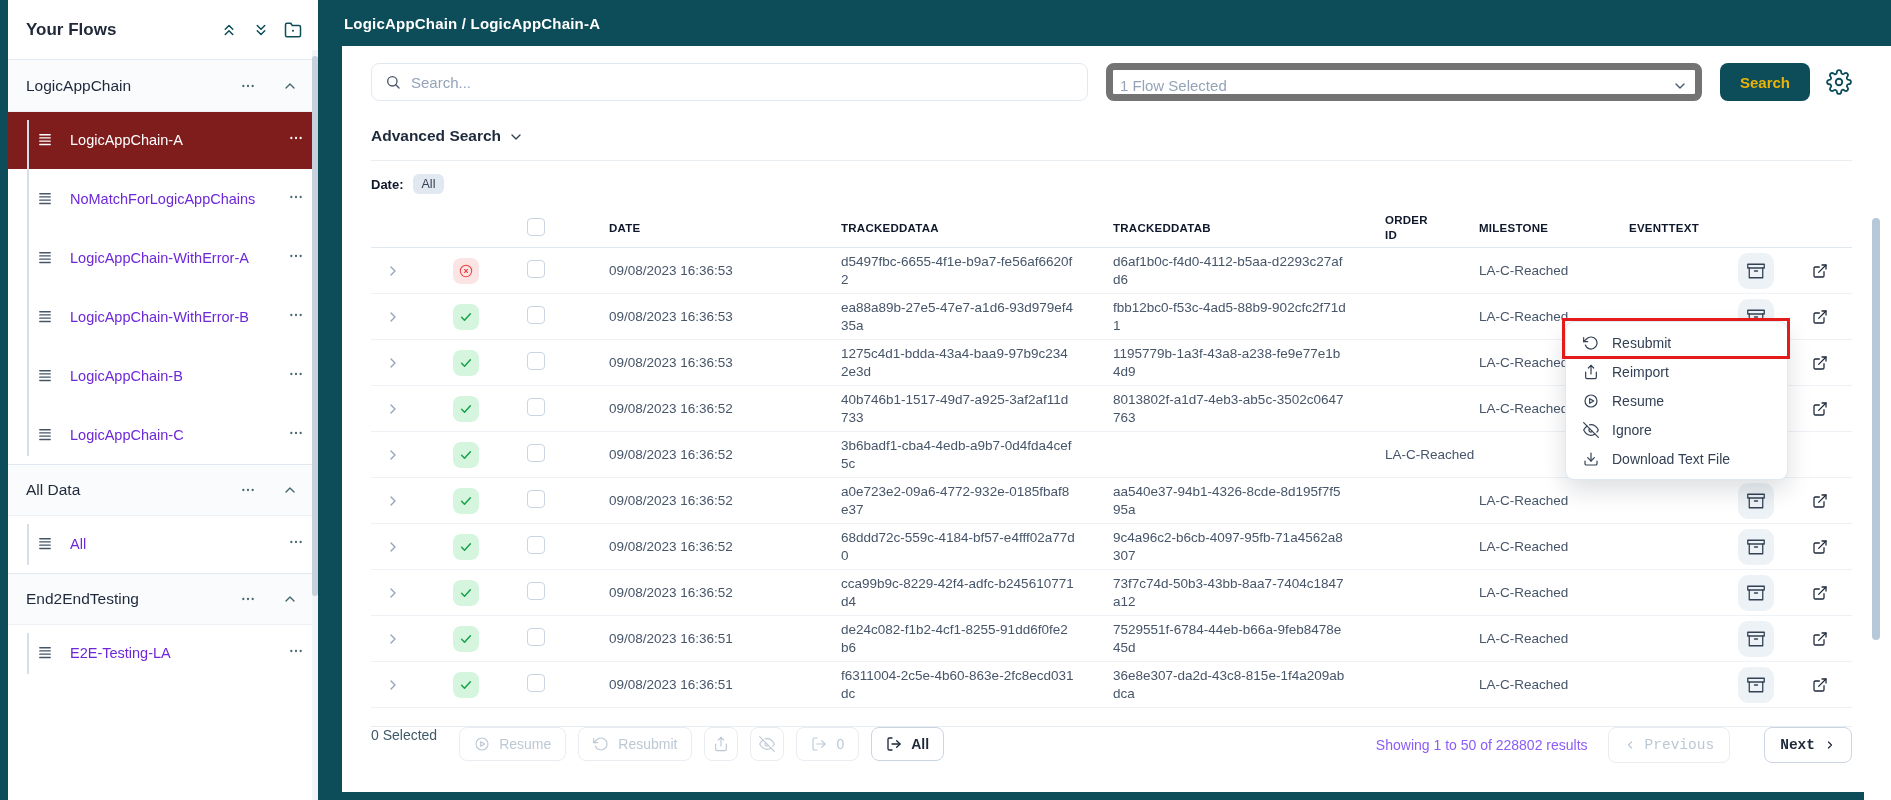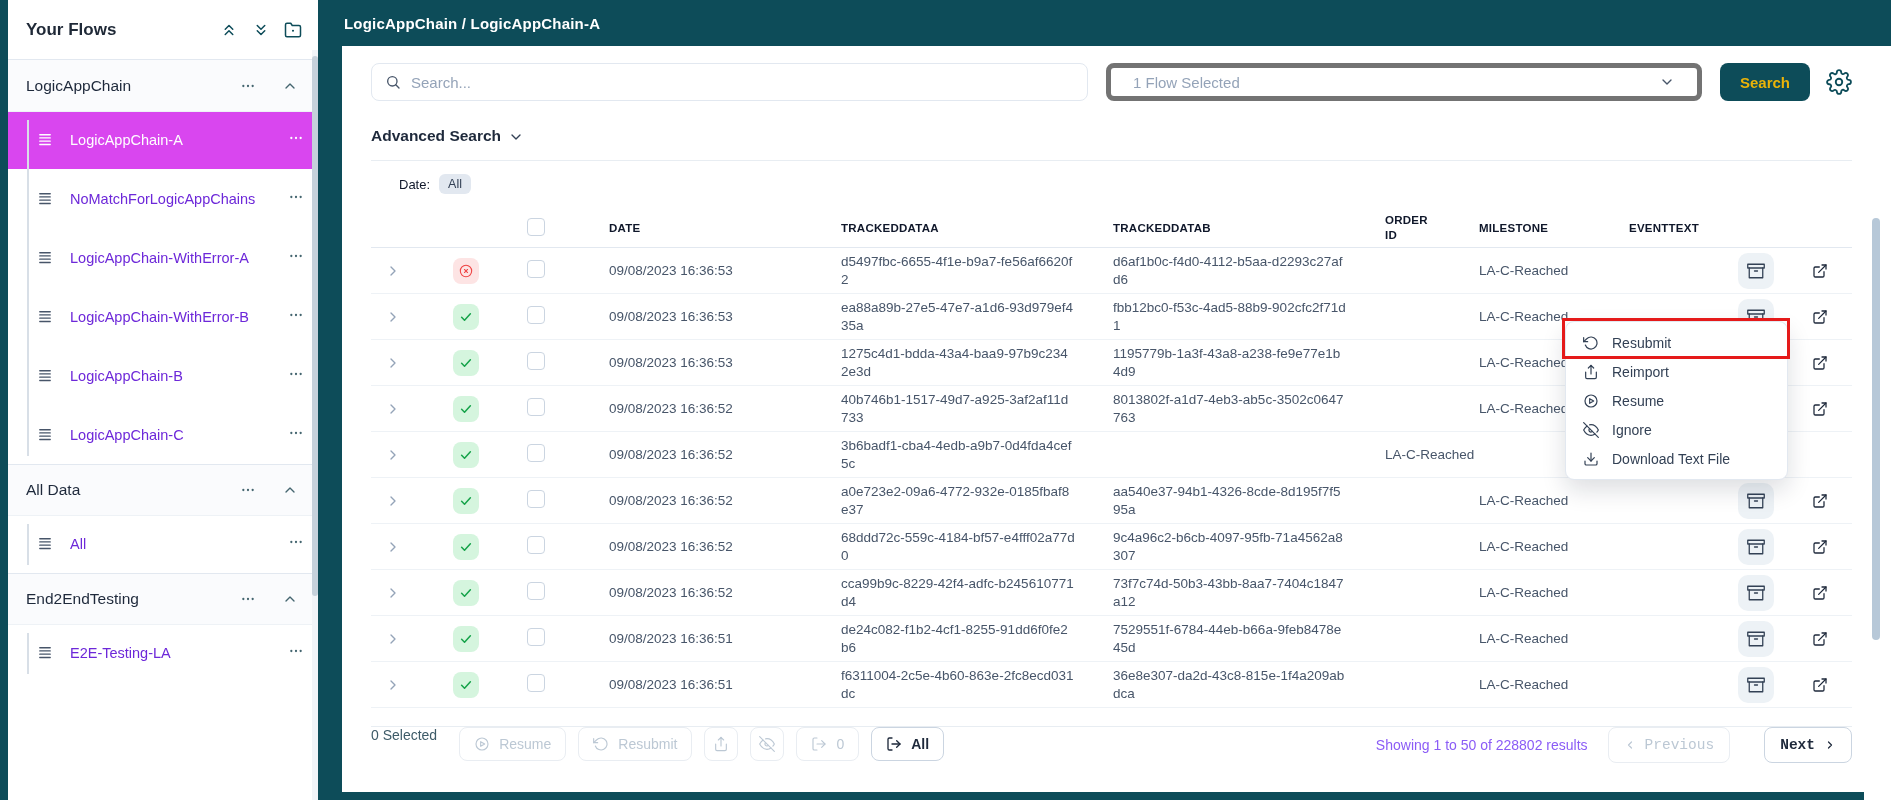--- a/index.html
+++ b/index.html
@@ -22,50 +22,50 @@
   .glabel { flex:1; font-size:15.5px; color:#1e293b; }
   .gell { color:#44656f; margin-right:26px; }
   .gchev { color:#44656f; }
   .sb-items { position:relative; }
   .sb-items .guide { position:absolute; left:19px; top:8px; bottom:8px; width:2px; background:#d8dfe7; z-index:3; }
   .sb-item { display:flex; align-items:flex-start; gap:16px; padding:18px 14px 18px 28px; position:relative; cursor:pointer; }
   .sb-item + .sb-item { margin-top:2px; }
   .sicon { color:#475569; margin-top:1px; }
   .slabel { font-size:14.5px; color:#6d28d9; max-width:190px; word-break:break-all; line-height:1.45; }
   .sell { margin-left:auto; color:#44656f; }
-  .sb-item.sel { background:#d946ef; }
+  .sb-item.sel { background:#7f1d1d; }
   .sb-item.sel .slabel, .sb-item.sel .sicon, .sb-item.sel .sell { color:#fff; }
   .sb-scrollbar { position:absolute; right:0; top:50px; bottom:0; width:6px; background:#f1f4f8; z-index:6; }
   .sb-thumb { position:absolute; top:6px; width:6px; height:540px; background:#c6d1db; border-radius:3px; }
 
   
   main { flex:1; position:relative; background:#fff; }
   .teal-band { position:absolute; top:0; left:0; right:0; height:46px; background:#0d4c59; }
   .teal-left { position:absolute; top:0; left:0; width:24px; bottom:0; background:#0d4c59; }
   .teal-bottom { position:absolute; left:0; right:27px; bottom:0; height:8px; background:#0d4c59; }
   .topbar { position:absolute; top:0; left:0; right:6px; height:46px; display:flex; align-items:center; padding-left:26px; color:#fff; font-size:15px; font-weight:600; letter-spacing:.2px; z-index:2; }
   .page-scrollbar { position:absolute; right:11px; top:218px; width:8px; height:422px; background:#b7c8d8; border-radius:4px; z-index:8; }
 
   .card { position:absolute; left:24px; top:46px; right:27px; bottom:8px; background:#fff; border-radius:14px 10px 10px 10px; padding:0 12px 0 29px; z-index:3; }
 
   .toolbar { display:flex; align-items:center; gap:18px; padding-top:17px; }
   .search-box { width:717px; height:38px; border:1px solid #e2e8f0; border-radius:8px; display:flex; align-items:center; gap:10px; padding:0 13px; }
   .search-box .micon { color:#475569; }
   .search-box input { border:none; outline:none; flex:1; font-size:15px; font-family:inherit; color:#334155; }
   .search-box input::placeholder { color:#94a3b8; }
-  .flow-select { flex:1; height:38px; border:5px solid #737373; border-radius:8px; display:flex; align-items:center; padding:0 22px; color:#94a3b8; font-size:15px; cursor:pointer; }
+  .flow-select { flex:1; height:38px; border:7px solid #737373; border-radius:8px; display:flex; align-items:flex-end; padding:0 7px; color:#94a3b8; font-size:15px; cursor:pointer; }
   .flow-select .chev { margin-left:auto; color:#475569; }
   .search-btn { height:38px; padding:0 20px; background:#0d4c59; color:#eab308; border:none; border-radius:8px; font-weight:700; font-size:15px; font-family:inherit; cursor:pointer; }
   .gear-btn { color:#0d4c59; background:none; border:none; cursor:pointer; padding:0; margin-left:-2px; }
 
   .adv { margin-top:26px; display:flex; align-items:center; gap:7px; font-size:15.5px; font-weight:700; color:#1e293b; cursor:pointer; width:fit-content; }
   .adv .chev { color:#334155; margin-top:2px; }
   .hr { height:1px; background:#e8edf2; margin-top:15px; }
   .daterow { margin-top:13px; display:flex; align-items:center; gap:9px; }
-  .date-label { font-size:13px; font-weight:400; color:#0f172a;margin-left:28px; }
+  .date-label { font-size:13px; font-weight:700; color:#0f172a; }
   .date-chip { background:#e2e8f0; border-radius:6px; padding:3px 9px; font-size:12.5px; color:#334155; }
 
   
   .grid { display:grid; grid-template-columns:52px 64px 64px 290px 272px 272px 94px 150px 1fr 64px; align-items:center; }
   .thead { margin-top:14px; height:40px; border-bottom:1px solid #e2e8f0; font-size:11.5px; font-weight:700; color:#0f172a; letter-spacing:.25px; }
   .th-date { padding-left:58px; }
   .th-orderid span { display:inline-block; max-width:50px; line-height:1.3; }
   .tr { min-height:46px; border-bottom:1px solid #eef2f6; font-size:13.5px; color:#475569; }
   .td-exp { padding-left:14px; color:#94a3b8; cursor:pointer; }
   .td-status { padding-left:30px; }

